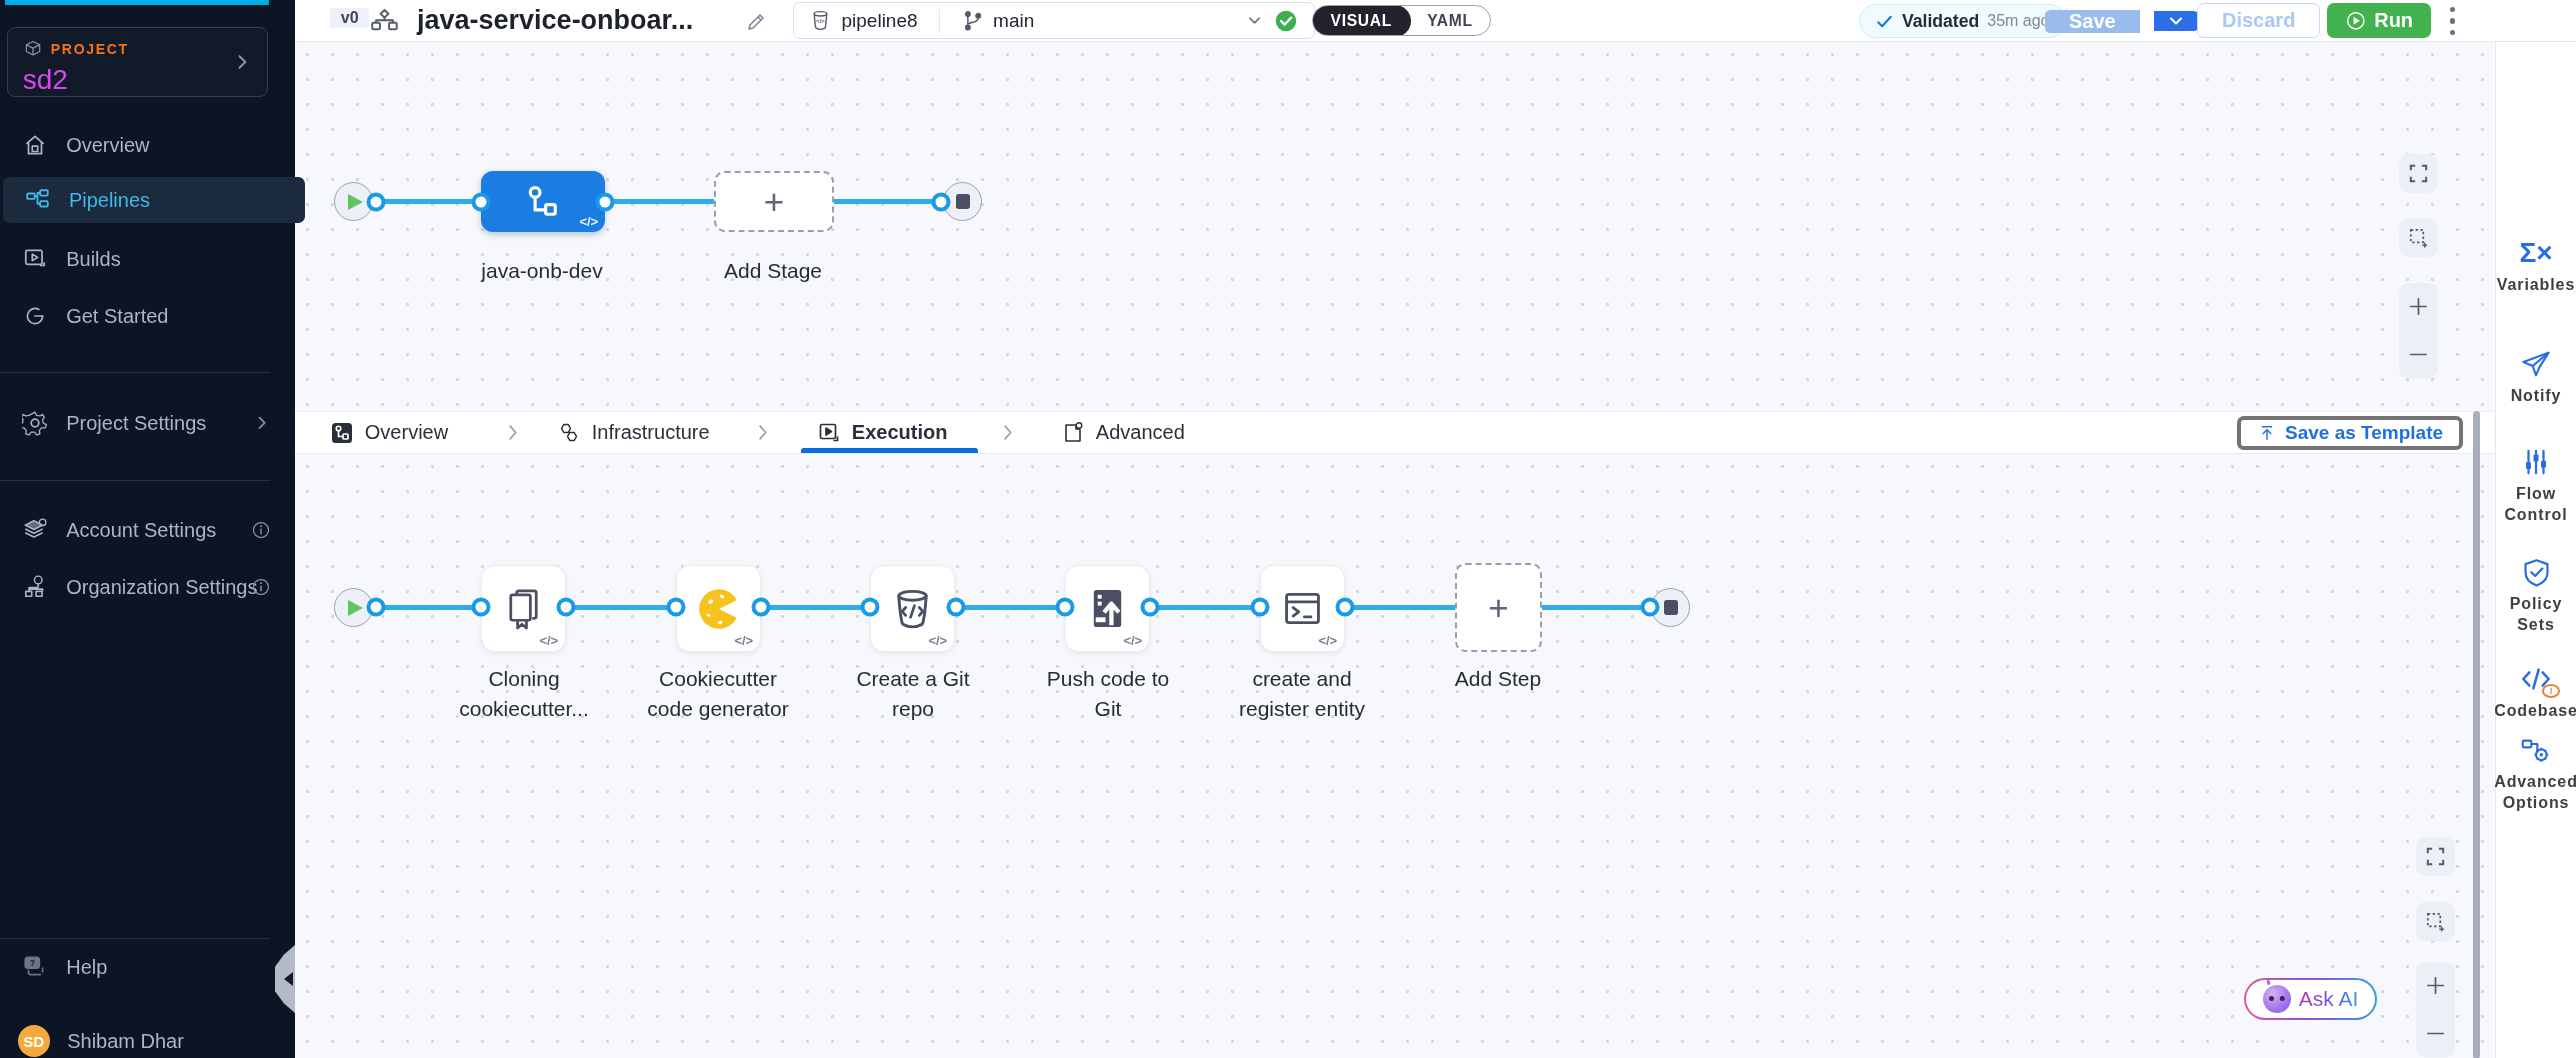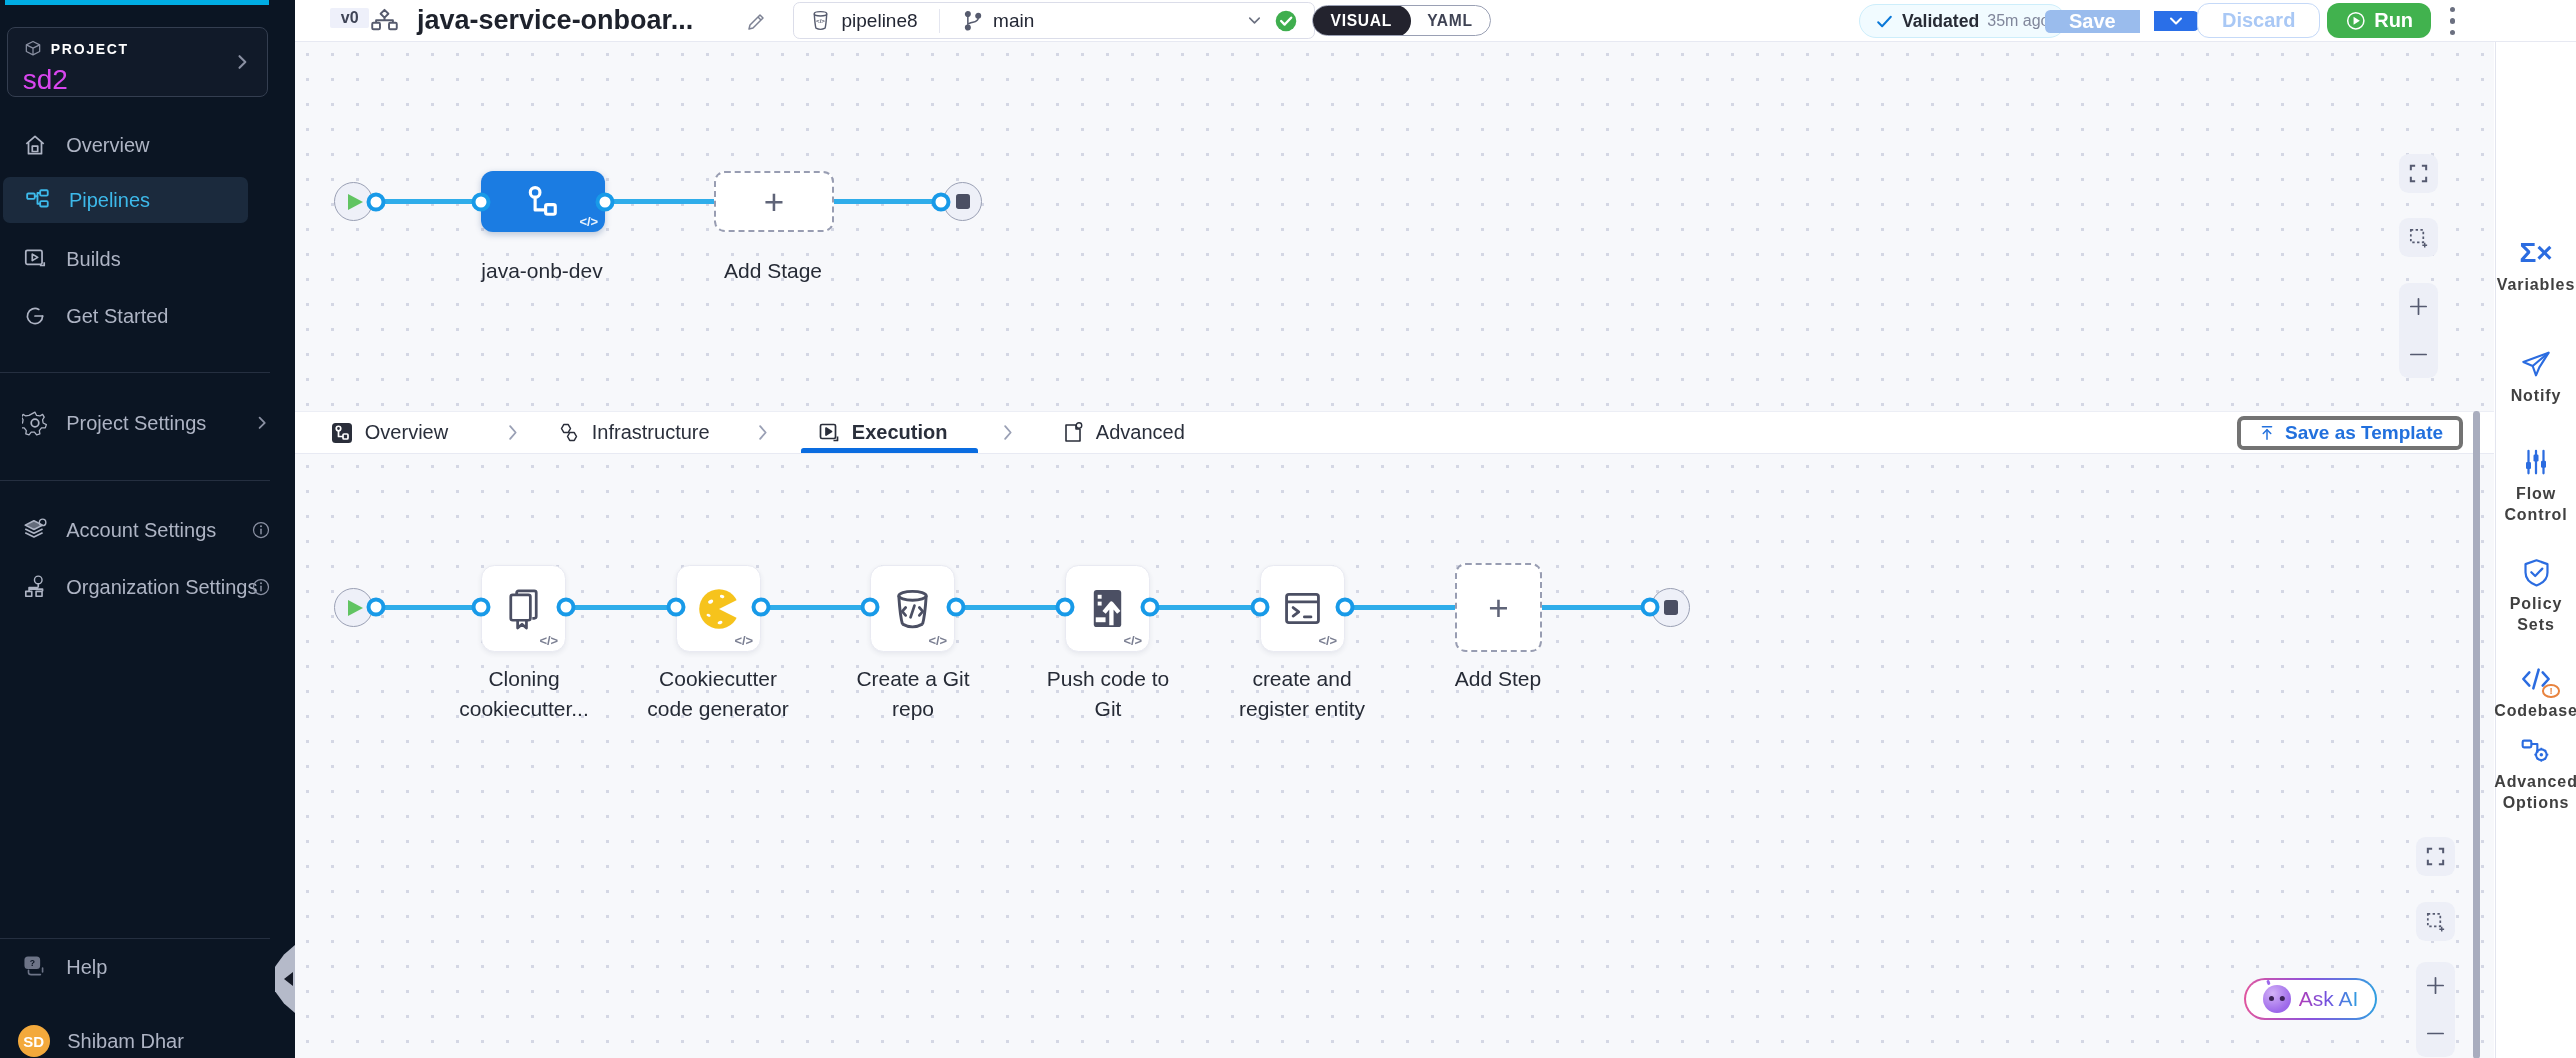--- a/index.html
+++ b/index.html
@@ -9,26 +9,26 @@
   }
   *{box-sizing:border-box; margin:0; padding:0;}
   html,body{width:2576px;height:1059px;}
   body{font-family:"Liberation Sans", sans-serif; background:#fff; overflow:hidden;}
   .app{position:relative;width:2576px;height:1059px;background:#fff;}
 
   
   .sidebar{position:absolute;left:0;top:0;width:295px;height:1059px;background:var(--sidebar-bg);z-index:30;}
   .accent-bar{position:absolute;left:5.4px;top:0;width:264px;height:4.7px;background:var(--accent);}
   .project-card{position:absolute;left:6.8px;top:27px;width:261px;height:70px;background:#111a29;border:1.4px solid #343e50;border-radius:8px;padding:10.8px 15px;cursor:pointer;}
-  .project-label{display:flex;align-items:center;gap:8px;color:#ffffff;font-size:14px;font-weight:bold;letter-spacing:1.7px;}
+  .project-label{display:flex;align-items:center;gap:8px;color:#f97316;font-size:14px;font-weight:bold;letter-spacing:1.7px;}
   .project-name{margin-top:5.4px;color:#d946ef;font-size:28px;}
   .project-chevron{position:absolute;right:15px;top:24px;color:#8a90a2;}
   .sb-row{position:absolute;left:0;width:100%;height:46px;display:flex;align-items:center;gap:17.6px;padding-left:21.6px;color:var(--muted);font-size:20px;cursor:pointer;}
   .sb-row .sb-ic{width:27px;height:27px;display:flex;align-items:center;justify-content:center;flex:0 0 27px;}
-  .sb-row.active{left:2.7px;width:245px;background:#1b2a3d;border-radius:6.8px;color:#3db9ea;}
+  .sb-row.active{left:2.7px;width:302px;background:#1b2a3d;border-radius:6.8px;color:#3db9ea;}
   .sb-div{position:absolute;left:0;width:270px;height:1.4px;background:#252f40;}
   .sb-right{position:absolute;right:24px;}
   .avatar{width:32px;height:32px;border-radius:50%;background:#f3a93c;color:#fff;font-size:15px;font-weight:bold;display:flex;align-items:center;justify-content:center;flex:0 0 32px;margin-left:-4px;}
   .collapse-handle{position:absolute;left:275px;top:945px;width:20px;height:68px;background:#b5bac9;clip-path:polygon(100% 0,100% 100%,45% 86%,0 68%,0 32%,45% 14%);z-index:40;cursor:pointer;display:flex;align-items:center;justify-content:flex-end;}
   .collapse-tri{width:0;height:0;border-top:7.4px solid transparent;border-bottom:7.4px solid transparent;border-right:9.5px solid #151a26;margin-right:2px;}
 
   
   .hdr{position:absolute;left:295px;top:0;width:2281px;height:42px;background:#fff;border-bottom:1.4px solid #e7e9f2;z-index:20;}
   .hdr-item{position:absolute;display:flex;align-items:center;}
   .v0-badge{left:35px;top:8px;height:20px;padding:0 10.8px;background:#eef0fa;border-radius:2px;color:#3f4456;font-size:16px;font-weight:bold;}
@@ -39,21 +39,21 @@
   .selector .sel-txt{font-size:19px;color:#232734;}
   .sel-div{width:1.4px;height:24px;background:#e4e6f0;margin:0 12px;}
   .sel-spacer{flex:1;}
   .toggle{left:1017px;top:5.4px;height:31px;border:1.4px solid #9aa0b4;border-radius:17px;display:flex;align-items:stretch;overflow:hidden;background:#fff;}
   .tg-seg{display:flex;align-items:center;padding:0 17.6px;font-size:15.6px;font-weight:bold;letter-spacing:0.7px;cursor:pointer;}
   .tg-visual{background:#23232e;color:#fff;border-radius:17px;margin:-1.4px;padding:0 19px;}
   .tg-yaml{color:#3f4354;}
   .validated{left:1564px;top:4px;height:34px;background:#f1fbff;border:1.4px solid #cdeefb;border-radius:18px;padding:0 15px;display:flex;align-items:center;gap:8px;}
   .validated .v-lab{font-size:17.6px;font-weight:bold;color:#272b35;}
   .validated .v-time{font-size:16px;color:#80869b;}
-  .btn{display:flex;align-items:center;justify-content:center;font-weight:bold;font-size:20px;border-radius:12px;cursor:pointer;}
+  .btn{display:flex;align-items:center;justify-content:center;font-weight:bold;font-size:20px;border-radius:7px;cursor:pointer;}
   .save-wrap{left:1750px;top:2px;height:38px;display:flex;gap:14px;}
   .save-main{background:#9abced;color:#fff;border-radius:5.4px 0 0 5.4px;padding:0 24px;}
   .save-caret{background:var(--save-blue);color:#fff;width:45px;border-radius:0 5.4px 5.4px 0;}
   .discard{left:1902px;top:3.4px;height:35px;border:1.4px solid #c5d9f8;color:#a9c8f5;background:#fff;padding:0 24px;}
   .run{left:2032px;top:3.4px;height:35px;background:var(--run-green);color:#fff;padding:0 17.6px;gap:8px;}
   .kebab{left:2142px;top:5.4px;width:31px;height:31px;display:flex;flex-direction:column;align-items:center;justify-content:center;gap:6px;cursor:pointer;}
   .kebab i{width:5.4px;height:5.4px;border-radius:50%;background:#6b7080;}
 
   
   .canvas{position:absolute;left:295px;width:2199px;background:#f7f8fb;background-image:radial-gradient(circle,#d4d7e4 1.8px,transparent 2px);background-size:25px 25px;overflow:hidden;}

